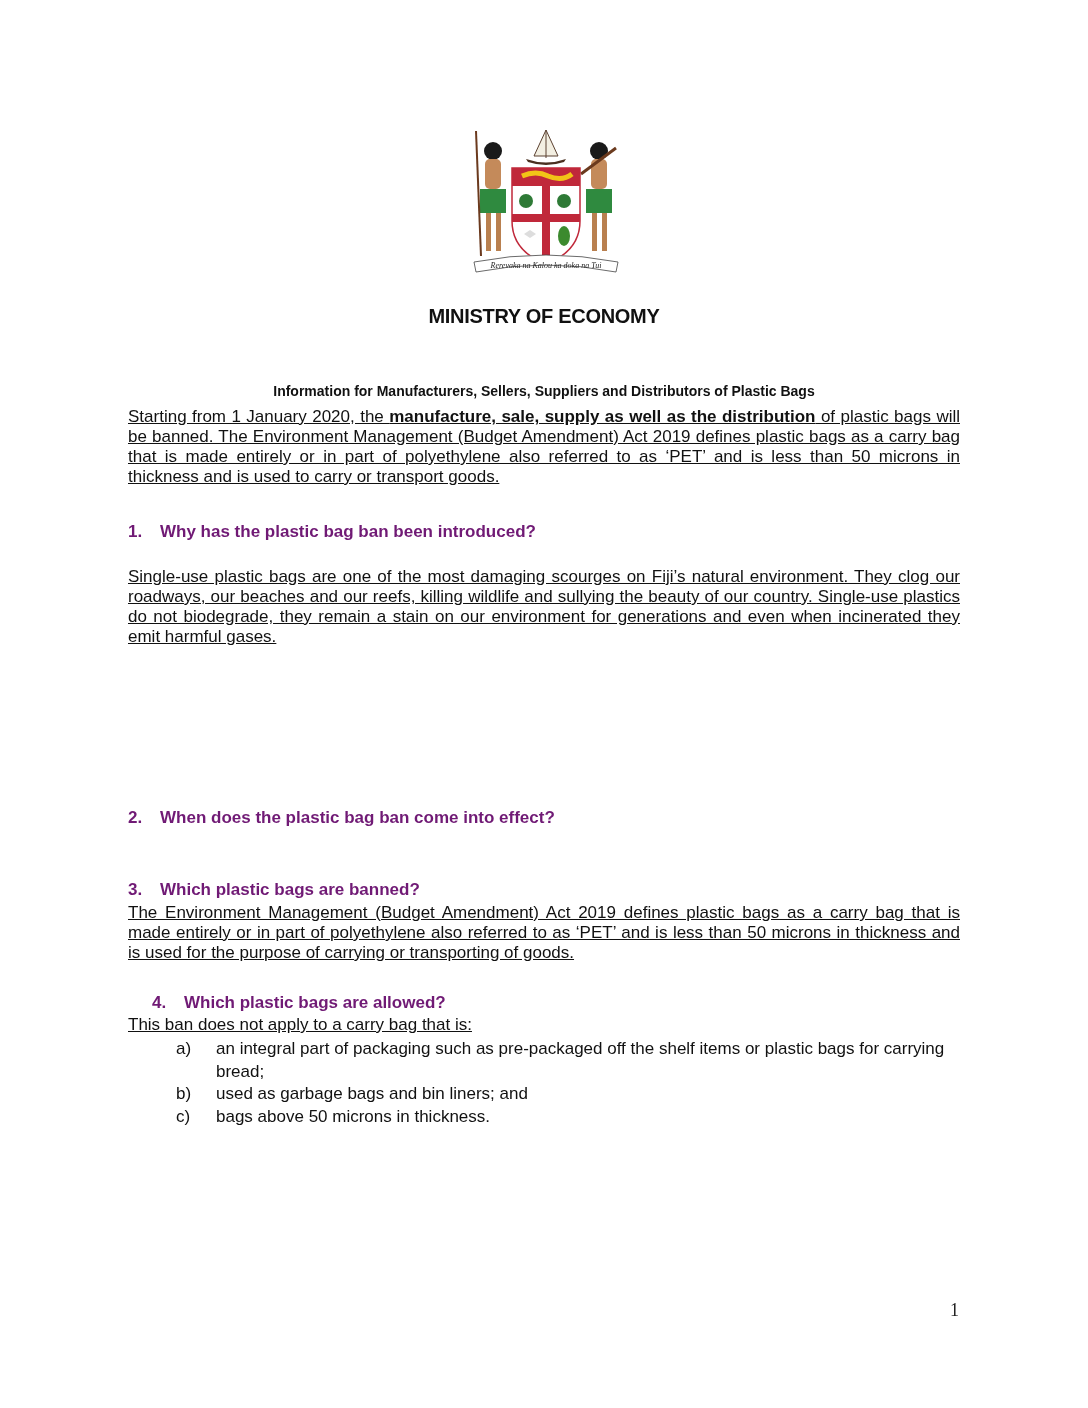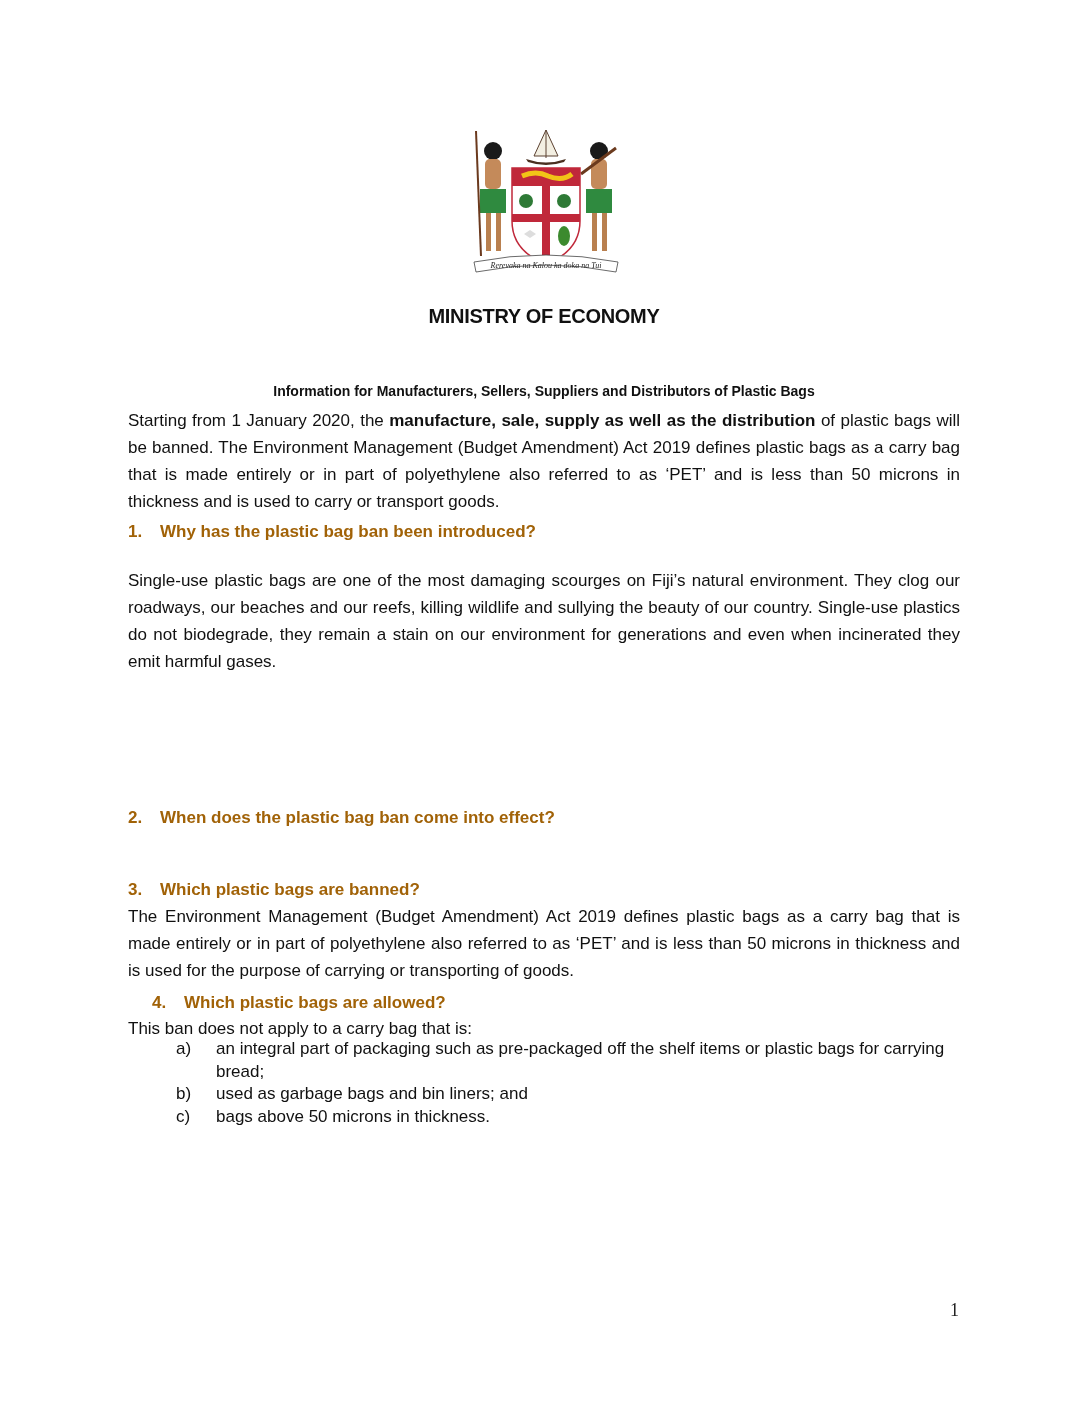--- a/index.html
+++ b/index.html
@@ -4,24 +4,24 @@
   <style>
     html, body { margin: 0; padding: 0; background: #ffffff; }
     body { width: 1088px; height: 1408px; position: relative; overflow: hidden;
            font-family: "Liberation Sans", sans-serif; color: #111111; }
     .page { position: absolute; left: 0; top: 0; width: 1088px; height: 1408px; }
     .crest { position: absolute; left: 466px; top: 126px; width: 160px; height: 150px; }
     .title { position: absolute; left: 0; width: 1088px; top: 305px; text-align: center;
              font-size: 20px; font-weight: bold; letter-spacing: -0.3px; }
     .subtitle { position: absolute; left: 0; width: 1088px; top: 363px; text-align: center;
                 font-size: 14px; font-weight: bold; margin-top: 20px; }
-    .para { position: absolute; left: 128px; width: 832px; font-size: 17px; line-height: 27px;
-            text-align: justify; text-align-last: left; }
+    .para { position: absolute; left: 128px; width: 832px; font-size: 17px; line-height: 20px;
+            text-align: justify; text-align-last: left; text-decoration: underline; }
     .para b { font-weight: bold; }
-    .heading { position: absolute; left: 128px; font-size: 17px; font-weight: bold; color: #a16207; }
+    .heading { position: absolute; left: 128px; font-size: 17px; font-weight: bold; color: #701a75; }
     .heading .num { display: inline-block; width: 32px; }
     .list { position: absolute; left: 176px; width: 784px; font-size: 17px; line-height: 22.5px; }
     .list-item { display: flex; }
     .list-item .marker { width: 40px; flex: none; }
     .list-item .text { flex: 1; }
     .page-number { position: absolute; left: 950px; top: 1300px; font-family: "Liberation Serif", serif;
                    font-size: 18px; color: #222; }
   </style>
 </head>
 <body>

